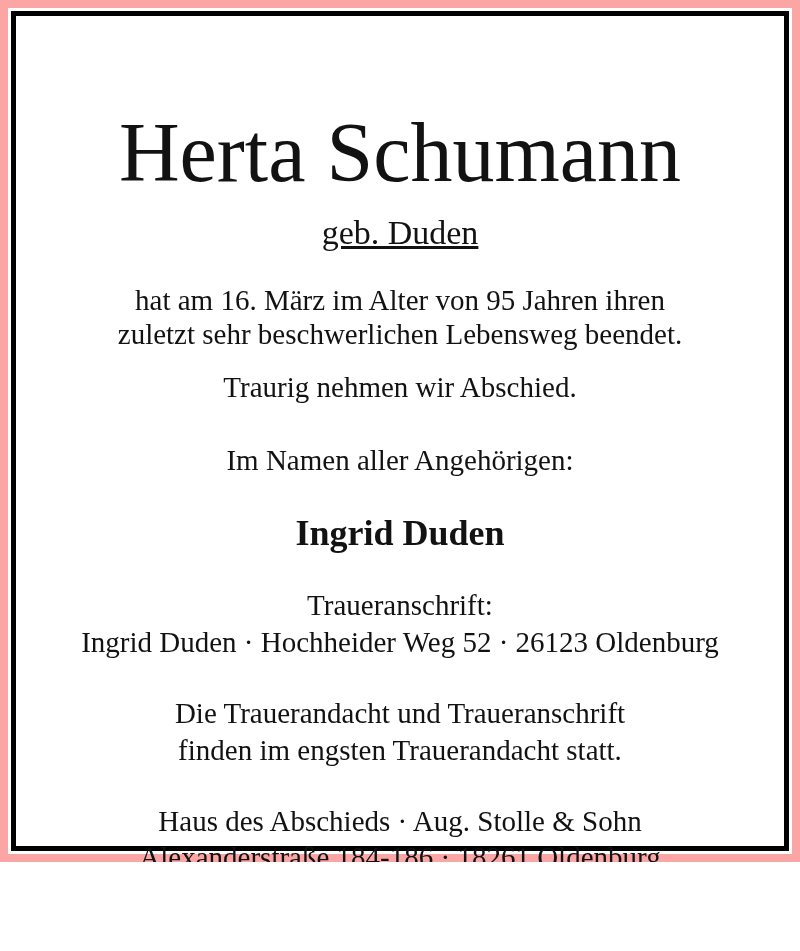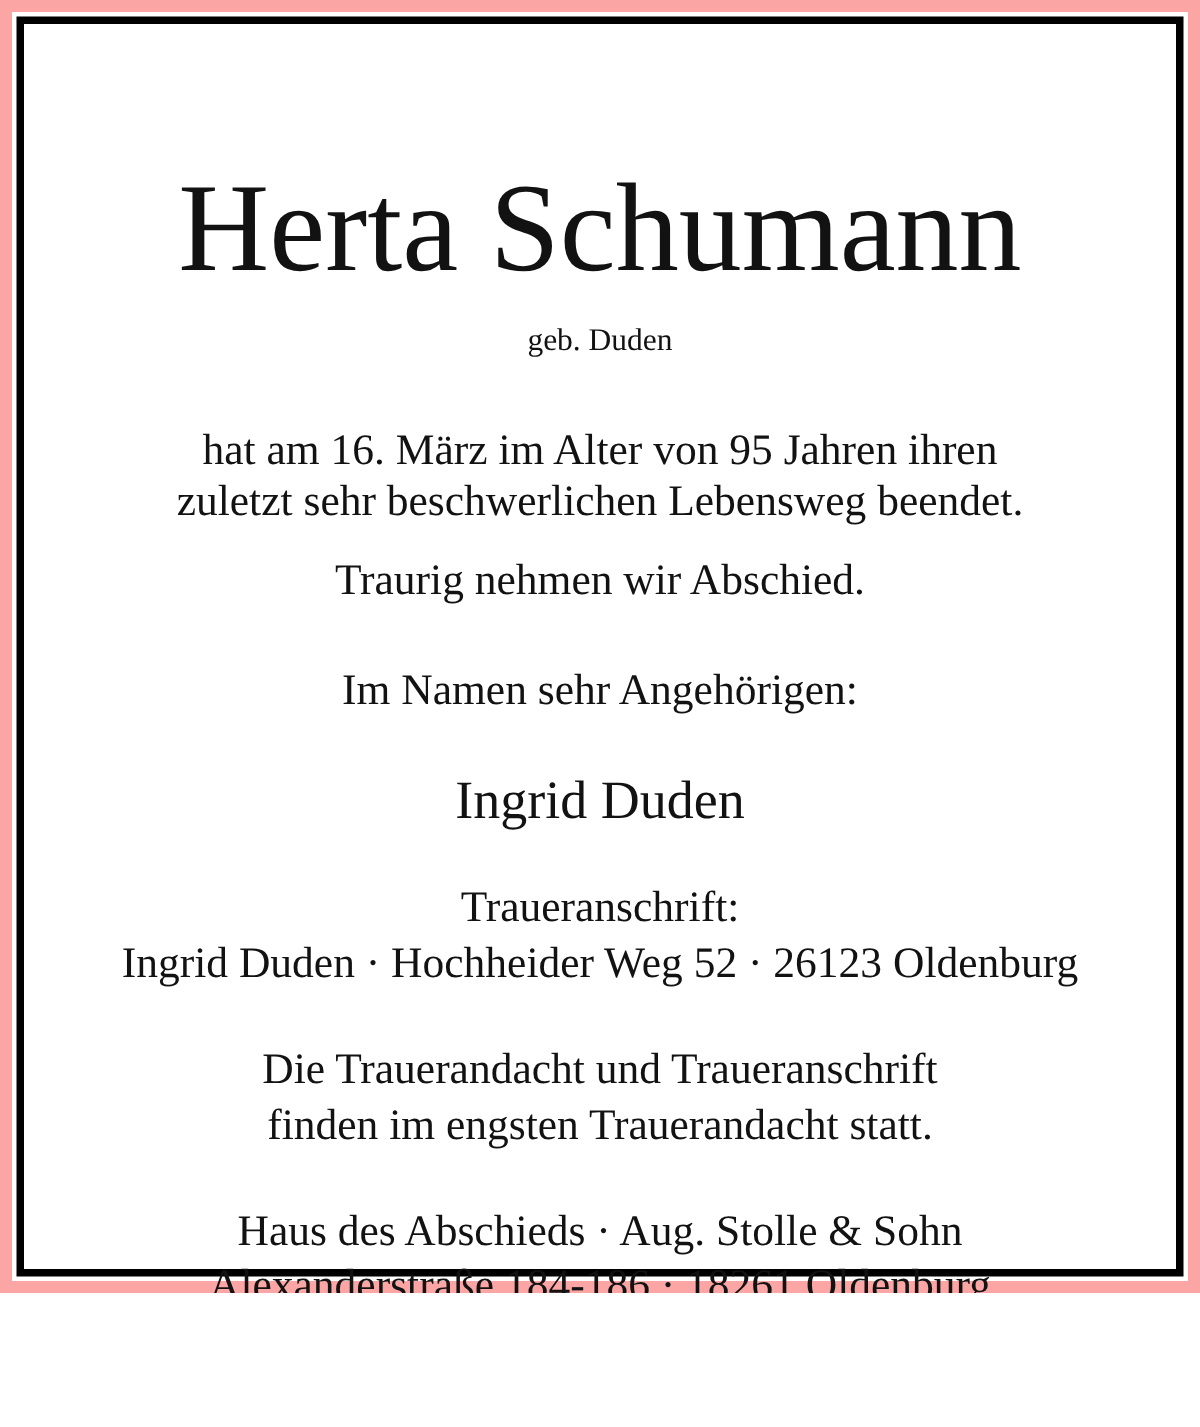--- a/index.html
+++ b/index.html
@@ -35,27 +35,27 @@
   }
   .line {
     position: absolute;
     left: 0;
     right: 0;
     text-align: center;
     line-height: 1;
     white-space: nowrap;
   }
   .deceased-name   { top: 95px;  font-size: 84px; }
-  .maiden-name     { top: 200px; font-size: 21px; }
+  .maiden-name     { top: 200px; font-size: 34px; text-decoration: underline; }
   .body29          { font-size: 29px; }
   .ann-1           { top: 270px; }
   .ann-2           { top: 304px; }
   .farewell        { top: 357px; }
   .on-behalf       { top: 430px; }
-  .signature       { top: 499px; font-size: 36px; }
+  .signature       { top: 499px; font-size: 36px; font-weight: bold; }
   .addr-label      { top: 575px; }
   .addr            { top: 612px; }
   .service-1       { top: 683px; }
   .service-2       { top: 720px; }
   .home-1          { top: 791px; }
   .home-2          { top: 827px; }
 </style>
 </head>
 <body>
 
@@ -67,21 +67,21 @@
     <div class="line deceased-name">Herta Schumann</div>
 
     <div class="line maiden-name">geb. Duden</div>
 
     <div class="line body29 ann-1">hat am 16. März im Alter von 95 Jahren ihren</div>
 
     <div class="line body29 ann-2">zuletzt sehr beschwerlichen Lebensweg beendet.</div>
 
     <div class="line body29 farewell">Traurig nehmen wir Abschied.</div>
 
-    <div class="line body29 on-behalf">Im Namen sehr Angehörigen:</div>
+    <div class="line body29 on-behalf">Im Namen aller Angehörigen:</div>
 
     <div class="line signature">Ingrid Duden</div>
 
     <div class="line body29 addr-label">Traueranschrift:</div>
 
     <div class="line body29 addr">Ingrid Duden · Hochheider Weg 52 · 26123 Oldenburg</div>
 
     <div class="line body29 service-1">Die Trauerandacht und Traueranschrift</div>
 
     <div class="line body29 service-2">finden im engsten Trauerandacht statt.</div>

